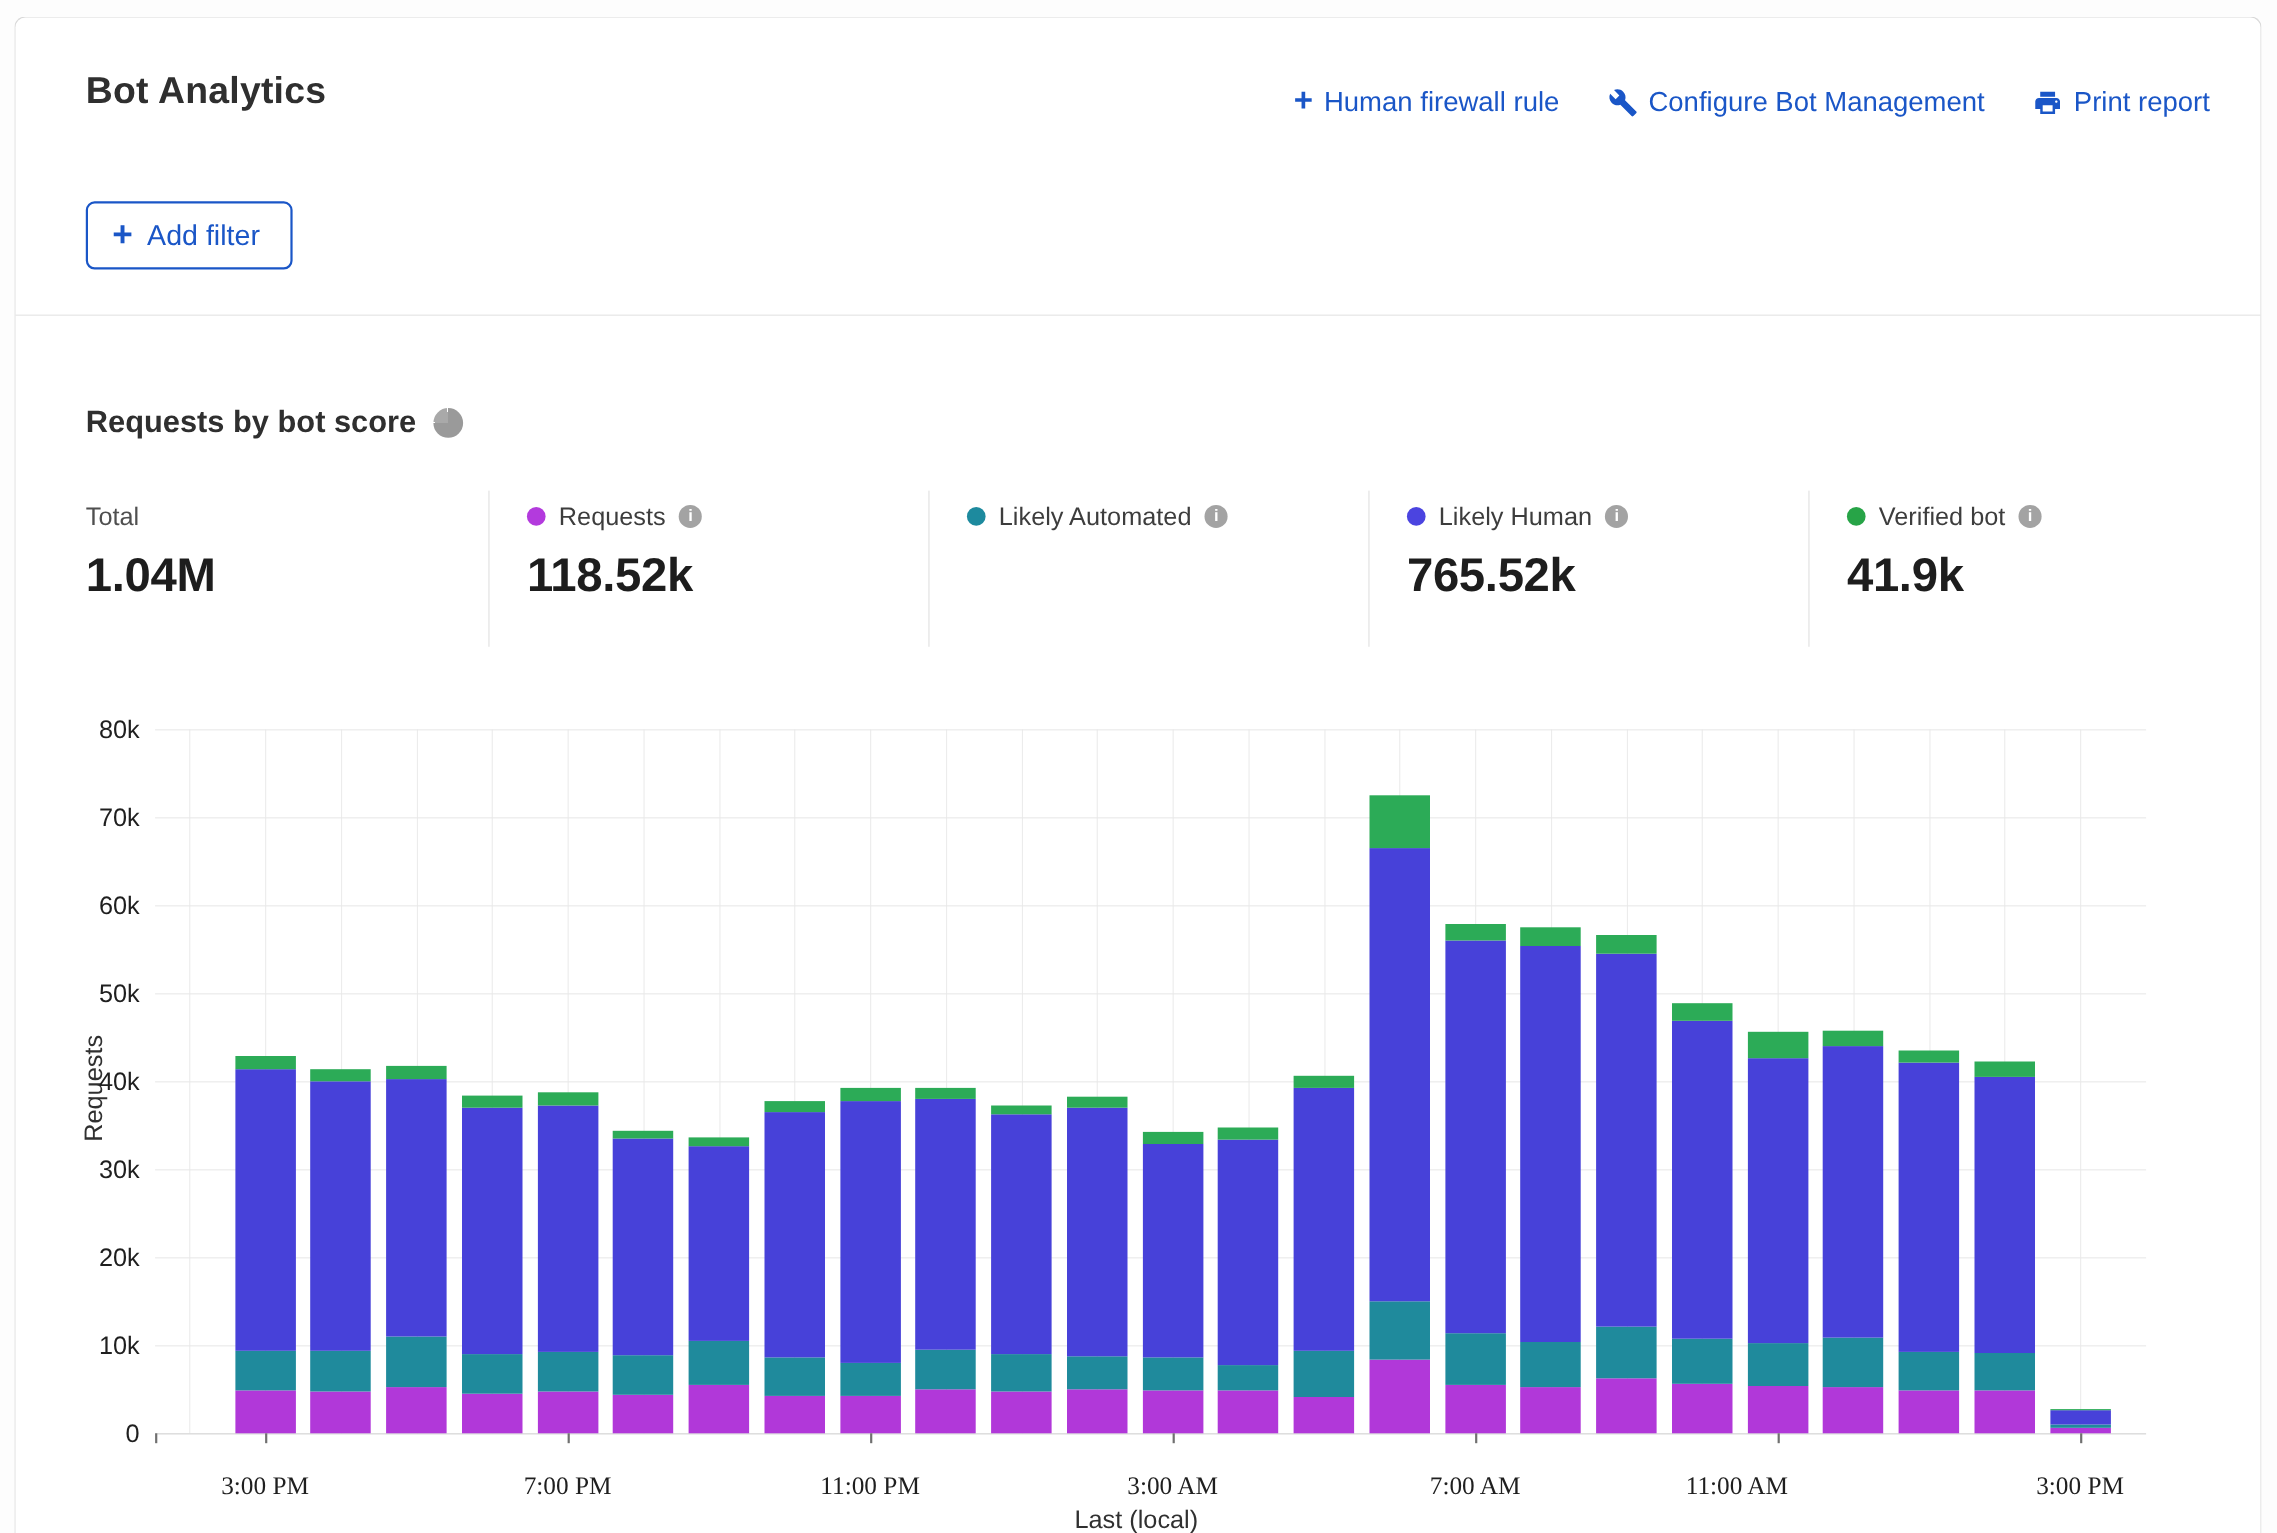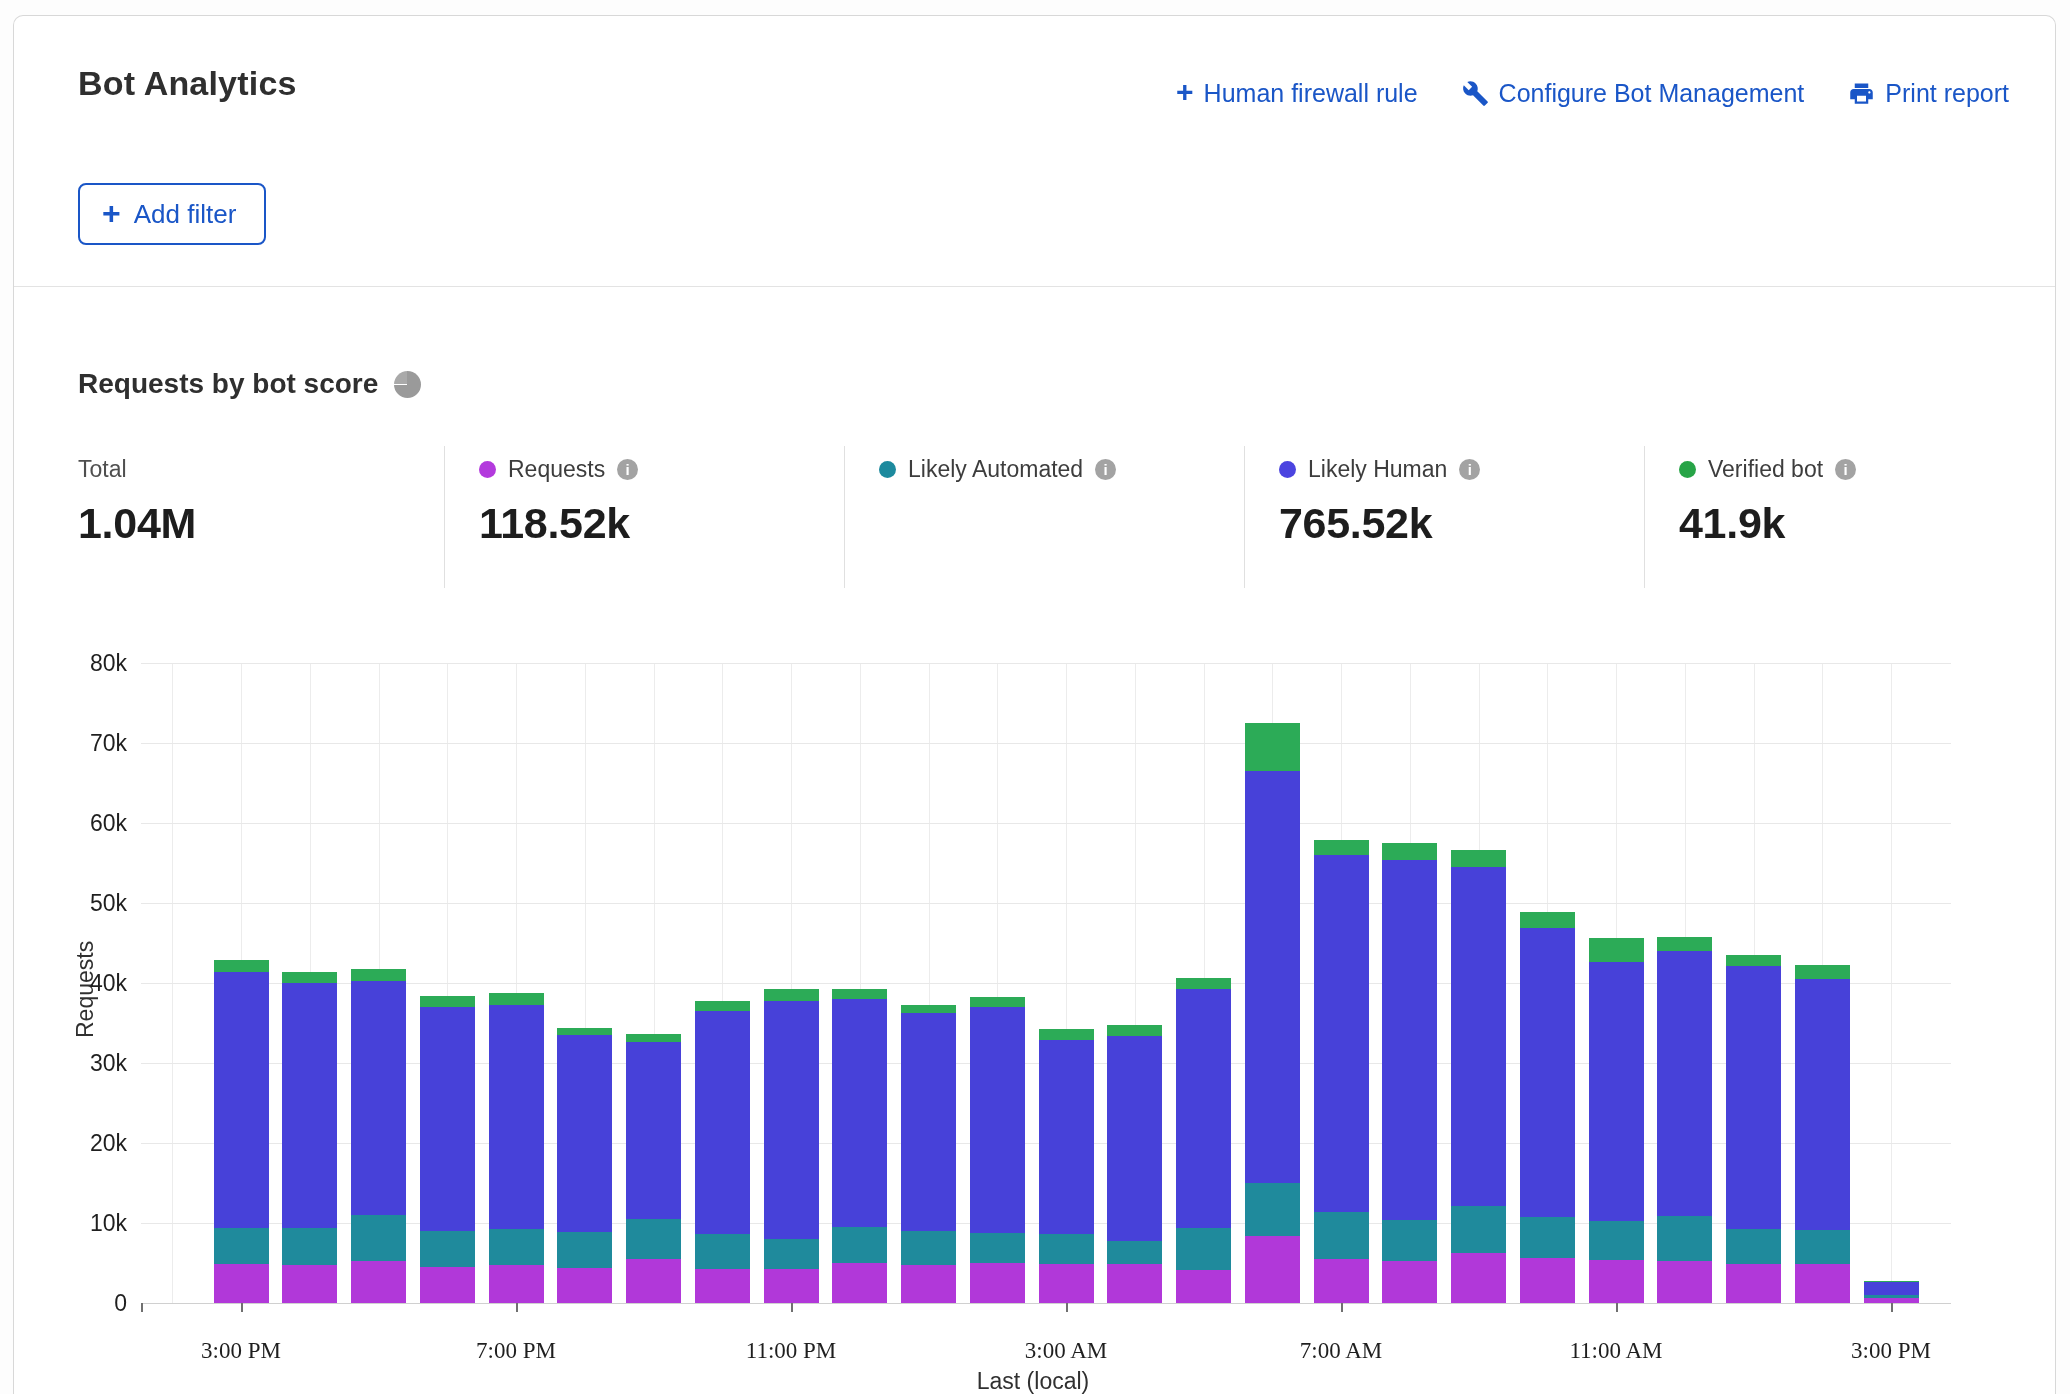--- a/index.html
+++ b/index.html
@@ -325,18 +325,18 @@
       <div class="tick" style="left: 1475px;"></div>
       <div class="tick" style="left: 1750px;"></div>
       <div class="tick" style="left: 0px;"></div>
     </div>
   <div id="xlabels">
       <div class="xlab" style="left: 100px;">3:00 PM</div>
       <div class="xlab" style="left: 375px;">7:00 PM</div>
       <div class="xlab" style="left: 650px;">11:00 PM</div>
       <div class="xlab" style="left: 925px;">3:00 AM</div>
       <div class="xlab" style="left: 1200px;">7:00 AM</div>
-      <div class="xlab" style="left: 1475px;">11:00 AM</div>
+      <div class="xlab" style="left: 1438px;">11:00 AM</div>
       <div class="xlab" style="left: 1750px;">3:00 PM</div>
     </div>
   <div class="x-axis-title">Last (local)</div>
 
 </div>
 
 </body></html>

